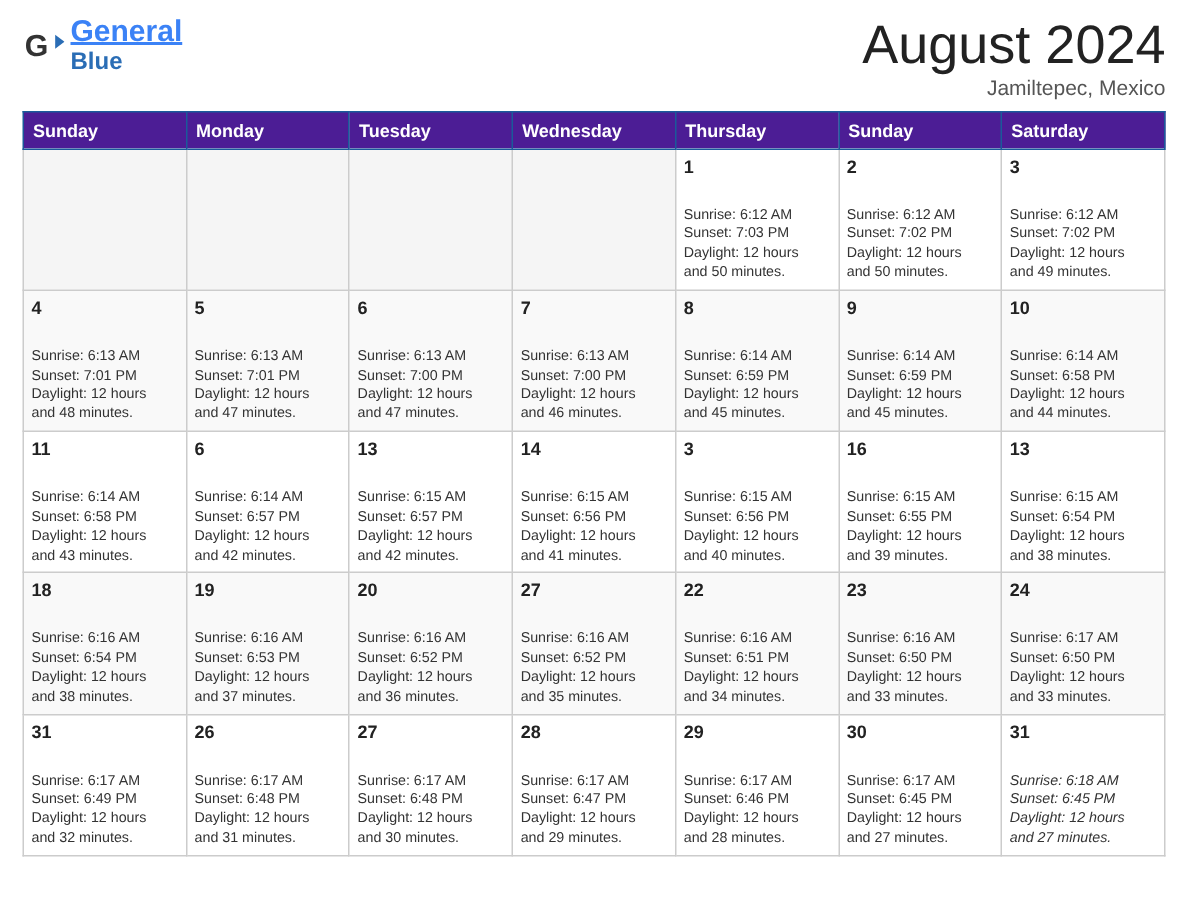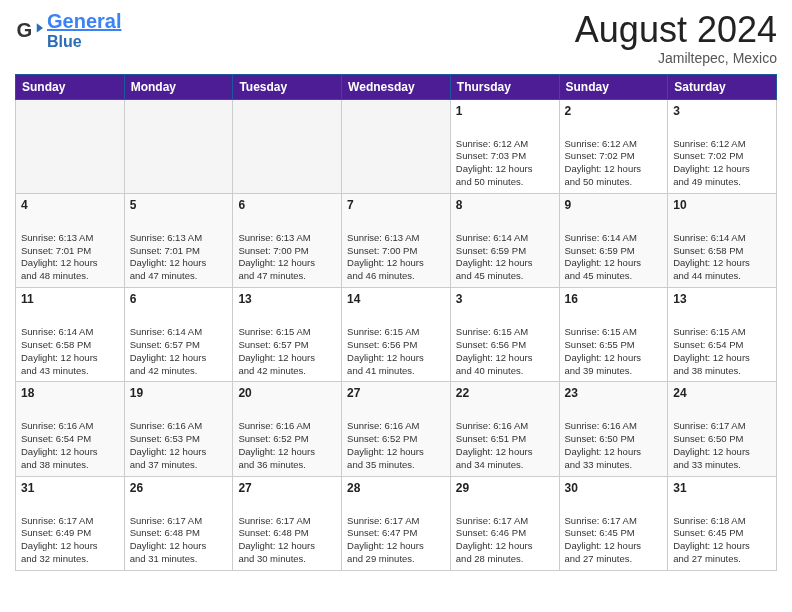--- a/index.html
+++ b/index.html
@@ -336,20 +336,20 @@
         </td>
         <td>
           <span class="day-number">30</span>
           <div class="day-info" style="white-space: pre-line;">Sunrise: 6:17 AM
 Sunset: 6:45 PM
 Daylight: 12 hours
 and 27 minutes.</div>
         </td>
         <td>
           <span class="day-number">31</span>
-          <div class="day-info" style="white-space: pre-line;">Sunrise: 6:18 AM
+          <div class="day-info" style="white-space: pre-line; font-style: italic;">Sunrise: 6:18 AM
 Sunset: 6:45 PM
 Daylight: 12 hours
 and 27 minutes.</div>
         </td>
       </tr>
     </tbody>
 </table>
 
 </body></html>

